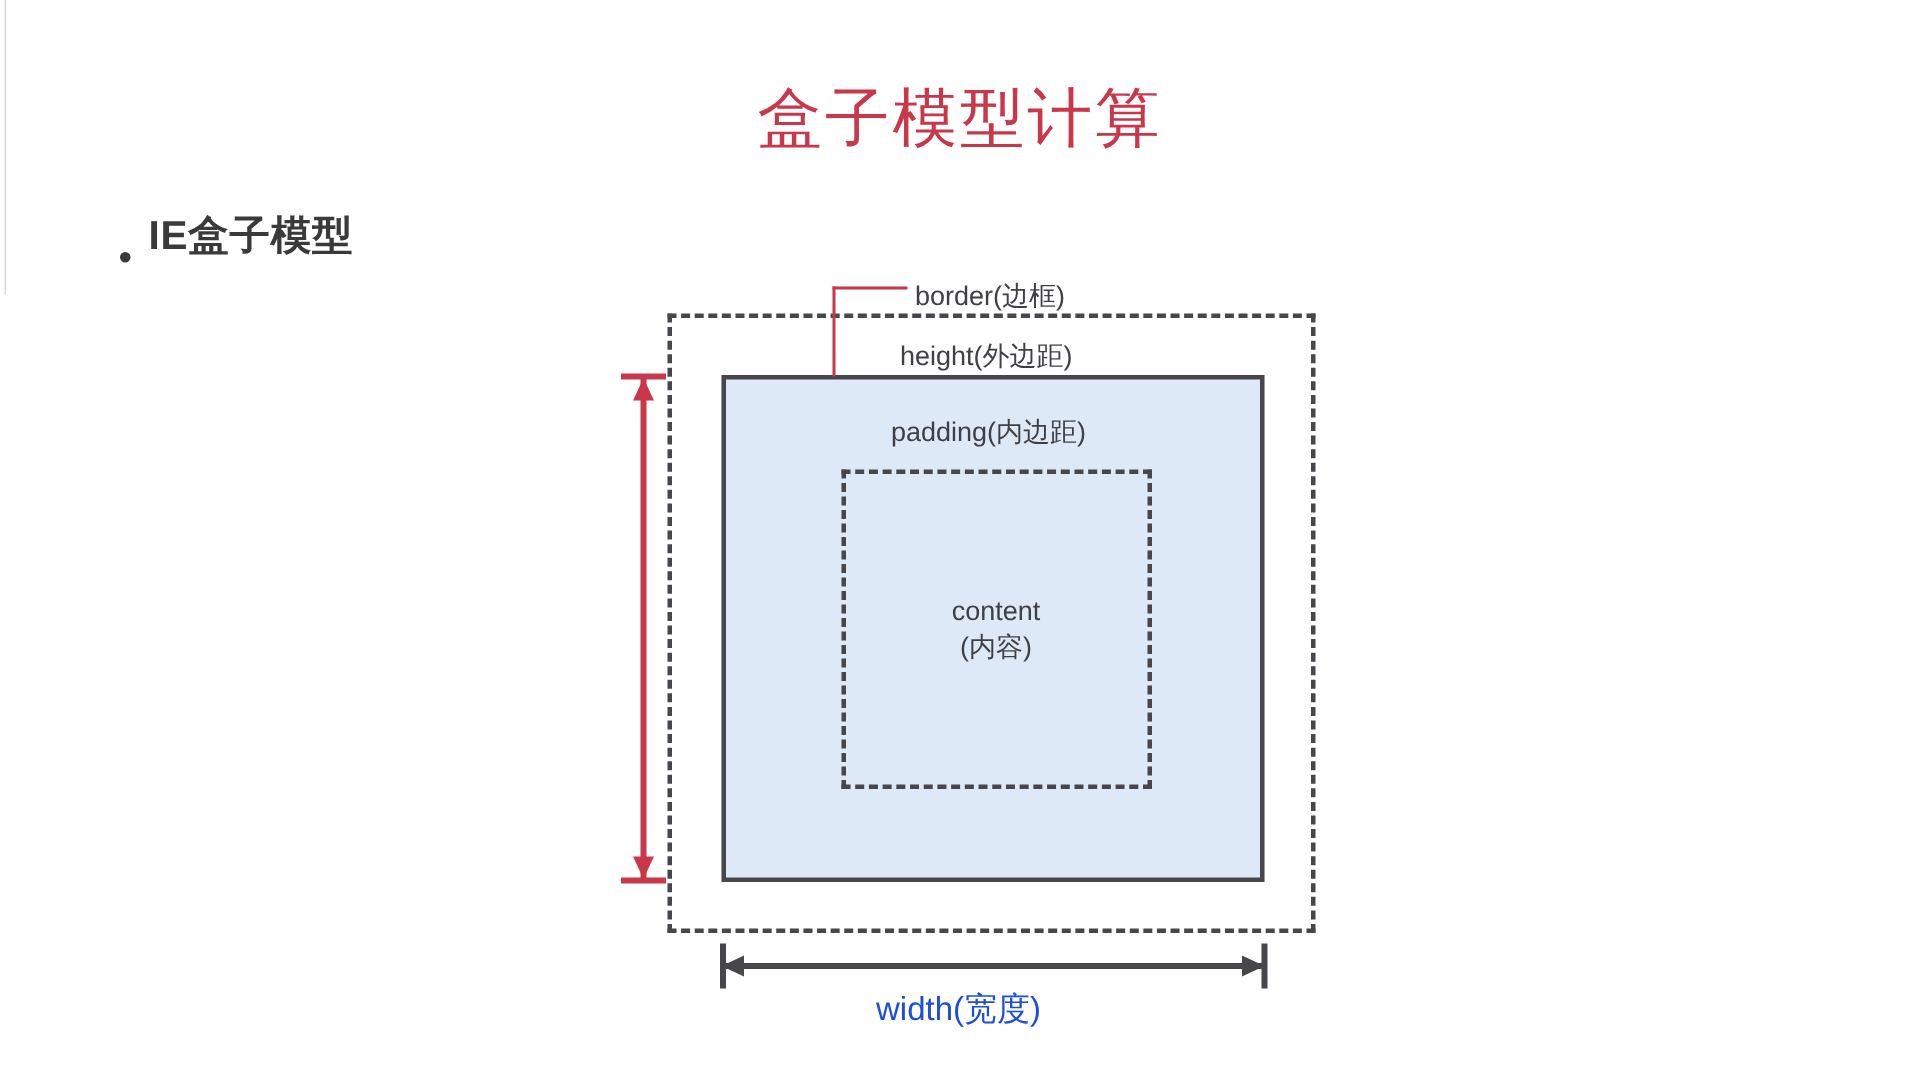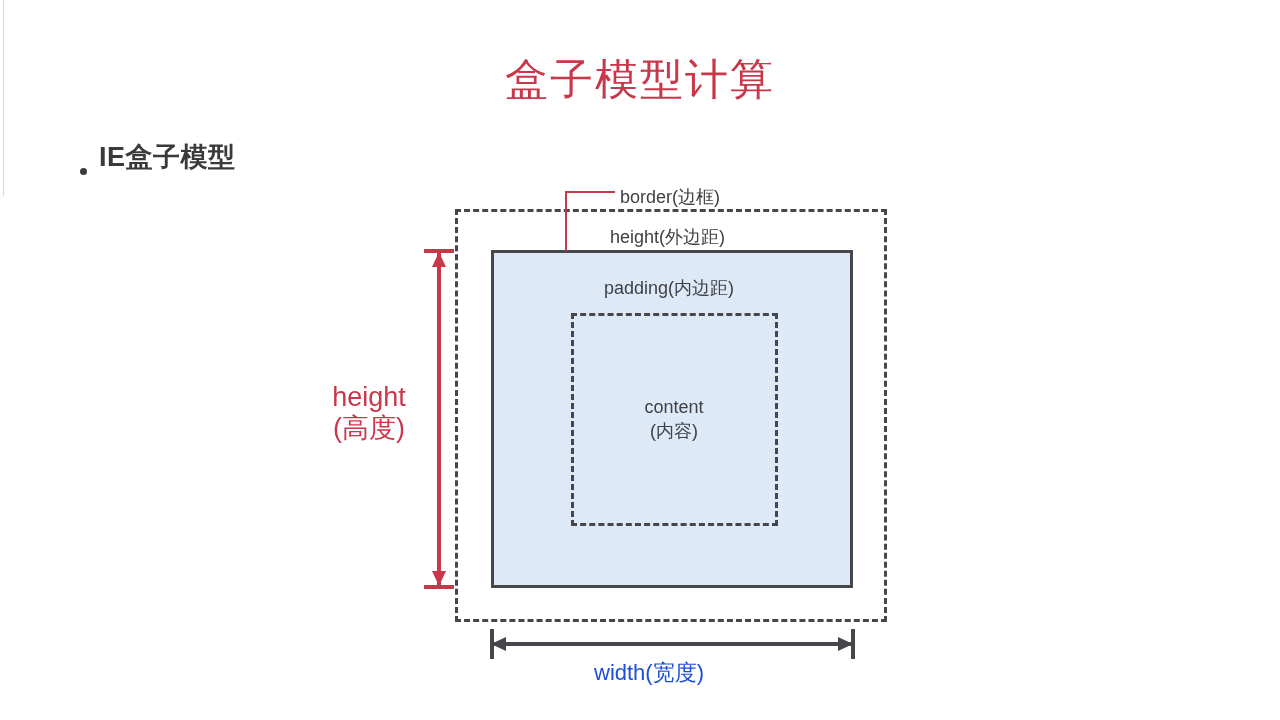--- a/index.html
+++ b/index.html
@@ -57,21 +57,21 @@
   .bullet-label {
     font-size: 27px;
     font-weight: bold;
     color: #3a3a3a;
     letter-spacing: 0.5px;
   }
 
   
   .diagram {
     position: absolute;
-    left: 14px;
+    left: 4px;
     top: 0;
     width: 1124px;
     height: 720px;
   }
 
   
   .margin-box {
     position: absolute;
     left: 441px;
     top: 209px;
@@ -239,24 +239,20 @@
   </div>
 
   <div class="h-cap h-cap-top"></div>
   <div class="h-cap h-cap-bot"></div>
   <div class="h-arrow">
     <div class="shaft"></div>
     <div class="head-up"></div>
     <div class="head-down"></div>
   </div>
 
-  <div class="label-height">
-    <div>height</div>
-    <div>(高度)</div>
-  </div>
 
   <div class="w-cap w-cap-left"></div>
   <div class="w-cap w-cap-right"></div>
   <div class="w-arrow">
     <div class="shaft"></div>
     <div class="head-left"></div>
     <div class="head-right"></div>
   </div>
 
   <div class="label-width">width(宽度)</div>

